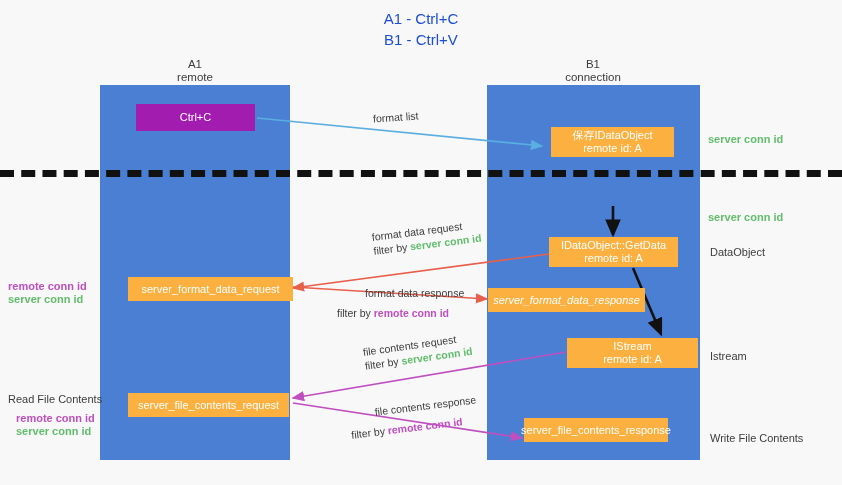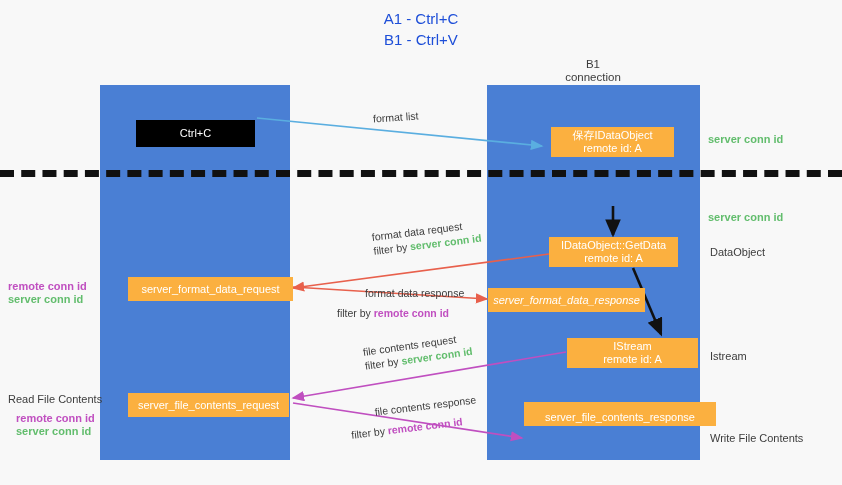--- a/index.html
+++ b/index.html
@@ -17,21 +17,21 @@
   }
   .colhead{
     position:absolute;text-align:center;font-size:11.5px;line-height:13px;
     color:#3c3c3c;white-space:pre-line;
   }
   .box{
     position:absolute;display:flex;flex-direction:column;align-items:center;
     justify-content:center;color:#ffffff;font-size:11px;line-height:13px;
     text-align:center;box-sizing:border-box;padding:2px 4px;
   }
-  .box.green{background:#000000;margin-top:16px;}
+  .box.green{background:#a21caf;}
   .box.orange{background:#fbb040;}
   .lbl{position:absolute;font-size:11px;line-height:14px;white-space:nowrap;}
   .lbl.gray{color:#3c3c3c;}
   .lbl.green{color:#62bd6d;font-weight:bold;}
   .lbl.purple{color:#c04fc0;font-weight:bold;}
   .arrowlbl{position:absolute;font-size:10.5px;line-height:14px;white-space:nowrap;}
   .arrowlbl .g{color:#62bd6d;font-weight:bold;}
   .arrowlbl .p{color:#c04fc0;font-weight:bold;}
   .dashed{
     position:absolute;left:0;width:842px;height:0;
@@ -41,20 +41,22 @@
     pointer-events:none;}
 </style>
 </head>
 <body>
 
 <div id="stage">
 
   <div class="title">A1 - Ctrl+C
 B1 - Ctrl+V</div>
 
+  <div class="colhead" style="left:120px;top:58px;width:150px;">A1
+remote</div>
   <div class="colhead" style="left:518px;top:58px;width:150px;">B1
 connection</div>
 
   <div class="lane" style="left:100px;top:85px;width:190px;height:375px;"></div>
   <div class="lane" style="left:487px;top:85px;width:213px;height:375px;"></div>
 
   <div class="dashed" style="top:170px;"></div>
 
   <svg class="overlay">
     <defs>
@@ -112,21 +114,21 @@
 
   <div class="box orange" style="left:488px;top:288px;width:157px;height:24px;font-style:italic;">
     <span>server_format_data_response</span>
   </div>
 
   <div class="box orange" style="left:567px;top:338px;width:131px;height:30px;">
     <span>IStream</span>
     <span>remote id: A</span>
   </div>
 
-  <div class="box orange" style="left:524px;top:402px;width:192px;height:24px;justify-content:flex-end;">
+  <div class="box orange" style="left:524px;top:418px;width:144px;height:24px;">
     <span>server_file_contents_response</span>
   </div>
 
   <div class="arrowlbl" style="left:373px;top:110px;transform:rotate(-4deg);">
     <span>format list</span>
   </div>
 
   <div class="arrowlbl" style="left:371px;top:230px;transform:rotate(-7deg);transform-origin:left top;">
     <div>format data request</div>
     <div><span>filter by </span><span class="g">server conn id</span></div>

